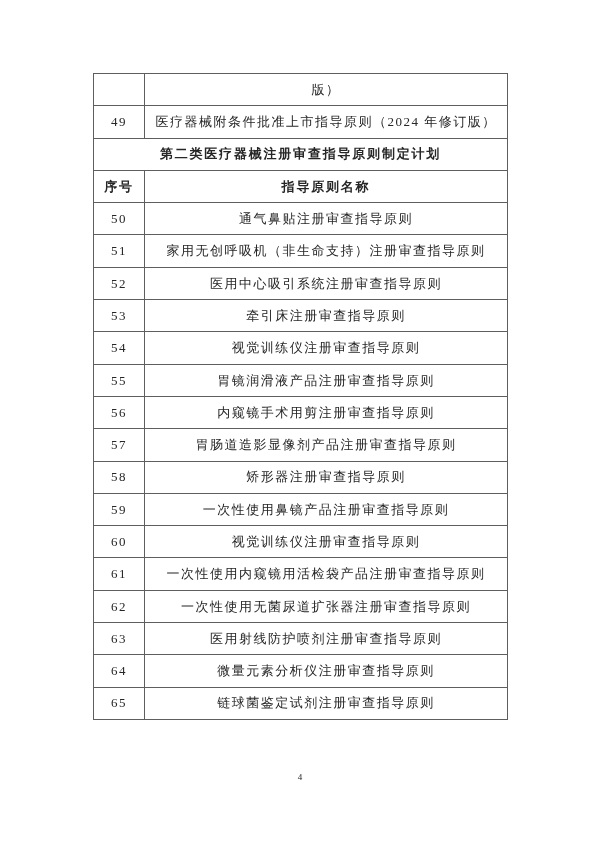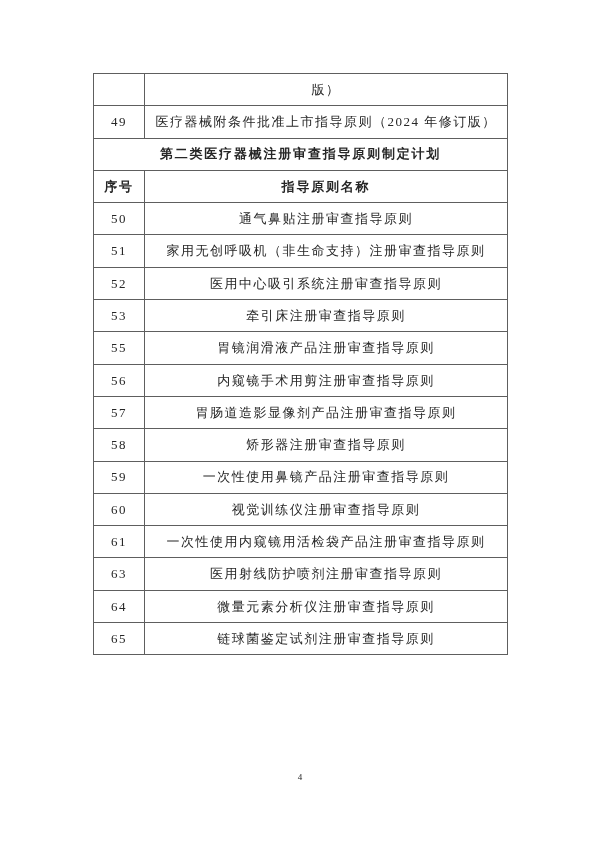--- a/index.html
+++ b/index.html
@@ -96,20 +96,24 @@
     </tr>
     <tr>
       <td>52</td>
       <td>医用中心吸引系统注册审查指导原则</td>
     </tr>
     <tr>
       <td>53</td>
       <td>牵引床注册审查指导原则</td>
     </tr>
     <tr>
+      <td>54</td>
+      <td>视觉训练仪注册审查指导原则</td>
+    </tr>
+    <tr>
       <td>55</td>
       <td>胃镜润滑液产品注册审查指导原则</td>
     </tr>
     <tr>
       <td>56</td>
       <td>内窥镜手术用剪注册审查指导原则</td>
     </tr>
     <tr>
       <td>57</td>
       <td>胃肠道造影显像剂产品注册审查指导原则</td>
@@ -124,20 +128,24 @@
     </tr>
     <tr>
       <td>60</td>
       <td>视觉训练仪注册审查指导原则</td>
     </tr>
     <tr>
       <td>61</td>
       <td>一次性使用内窥镜用活检袋产品注册审查指导原则</td>
     </tr>
     <tr>
+      <td>62</td>
+      <td>一次性使用无菌尿道扩张器注册审查指导原则</td>
+    </tr>
+    <tr>
       <td>63</td>
       <td>医用射线防护喷剂注册审查指导原则</td>
     </tr>
     <tr>
       <td>64</td>
       <td>微量元素分析仪注册审查指导原则</td>
     </tr>
     <tr>
       <td>65</td>
       <td>链球菌鉴定试剂注册审查指导原则</td>

